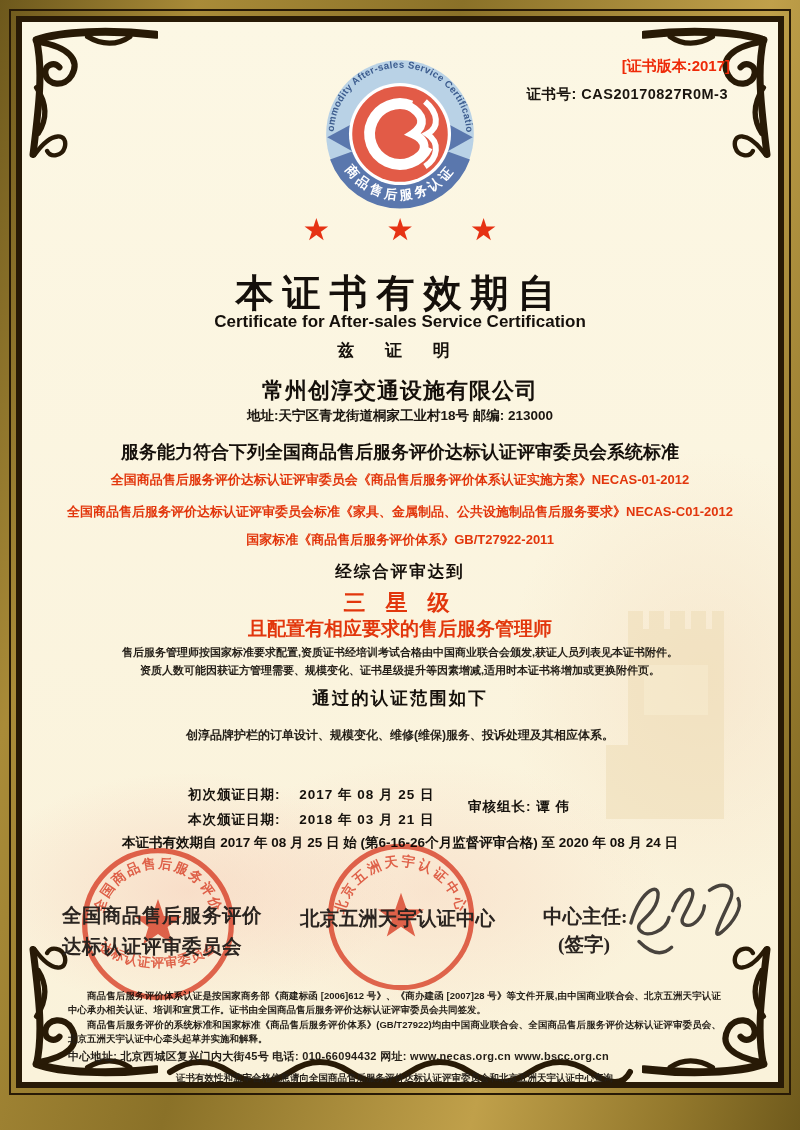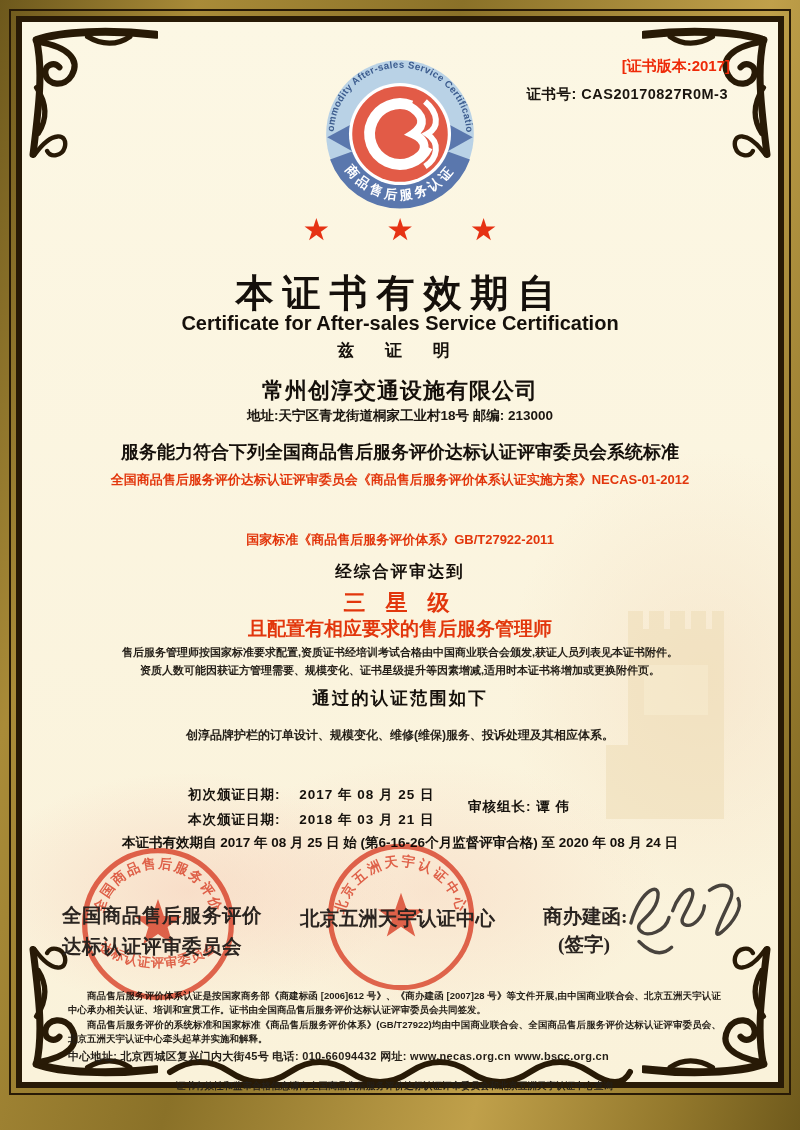--- a/index.html
+++ b/index.html
@@ -19,21 +19,21 @@
   .bl{bottom:52px;left:26px;transform:scaleY(-1)}.br{bottom:52px;right:26px;transform:scale(-1,-1)}
   .vine{position:absolute;bottom:48px;left:50%;transform:translateX(-50%);z-index:2}
   .wm{position:absolute;right:50px;top:555px;opacity:.5;z-index:1}
   .abs{position:absolute;z-index:3}
   .center{left:0;right:0;text-align:center}
   .version{top:57px;right:70px;font-size:15px;font-weight:bold;color:#ee2a08}
   .certno{top:85px;right:72px;font-size:14.5px;font-weight:bold;color:#1a150f;letter-spacing:.5px}
   .logo{top:58px;left:50%;transform:translateX(-50%);width:152px;height:152px}
   .stars{top:214px;font-size:27px;color:#e63214;letter-spacing:26px;padding-left:26px;font-weight:bold}
   .title{top:268px;font-size:38px;font-weight:bold;color:#15100b;letter-spacing:9px}
-  .title-en{top:312px;font-size:20px;font-weight:bold;color:#15100b}
+  .title-en{top:312px;font-size:17px;font-weight:bold;color:#15100b}
   .hereby{top:339px;font-size:17px;font-weight:bold;color:#15100b;letter-spacing:13px}
   .company{top:376px;font-size:22px;font-weight:bold;color:#15100b;letter-spacing:1px}
   .address{top:407px;font-size:13.5px;font-weight:bold;color:#1a150f}
   .std-intro{top:440px;font-size:18px;font-weight:bold;color:#15100b}
   .std1{top:471px}.std2{top:503px}.std3{top:531px}
   .stdline{font-size:13px;font-weight:bold;color:#e2360c}
   .assessed{top:561px;font-size:16.5px;font-weight:bold;color:#15100b;letter-spacing:2px}
   .rating{top:588px;font-size:22px;font-weight:bold;color:#e2360c;letter-spacing:7px}
   .manager{top:616px;font-size:19px;font-weight:bold;color:#e2360c}
   .note1{top:645px}.note2{top:663px}
@@ -50,21 +50,21 @@
   .stamp-mid{left:322px;top:838px;width:158px;height:158px}
   .org{z-index:5;font-family:"Liberation Serif",serif;font-weight:bold;color:#2a2420}
   .org-left{left:62px;top:900px;font-size:19.5px;line-height:31px;letter-spacing:.5px}
   .org-mid{left:300px;top:905px;font-size:19.5px}
   .director{left:543px;top:903px;font-size:19.5px}
   .signlabel{left:558px;top:931px;font-size:19.5px}
   .signature{left:622px;top:862px;width:128px;height:108px;z-index:6;transform:rotate(-5deg)}
   .fineprint{left:68px;right:79px;top:989px;z-index:3;font-weight:bold;color:#241f18}
   .fineprint p{margin:0;font-size:9.5px;line-height:1.5;text-align:justify;text-indent:2em}
   .contact{font-size:11px;margin-top:3px;letter-spacing:.3px}
-  .query{font-size:9.5px;text-align:center;margin-top:16px}
+  .query{font-size:9.5px;text-align:center;margin-top:8px}
 </style>
 </head>
 <body>
 
 <div id="page">
 
   <svg width="0" height="0" style="position:absolute" aria-hidden="true">
     <symbol id="flourish" viewBox="0 0 150 150">
       <g fill="none" stroke="#281a06" stroke-linecap="round">
         <path stroke-width="9" d="M148,10 C96,4 40,6 12,16"></path>
@@ -140,20 +140,21 @@
 
   <div class="abs center title">本证书有效期自</div>
   <div class="abs center title-en">Certificate for After-sales Service Certification</div>
   <div class="abs center hereby">兹 证 明</div>
 
   <div class="abs center company">常州创淳交通设施有限公司</div>
   <div class="abs center address">地址:天宁区青龙街道桐家工业村18号  邮编: 213000</div>
 
   <div class="abs center std-intro">服务能力符合下列全国商品售后服务评价达标认证评审委员会系统标准</div>
   <div class="abs center stdline std1">全国商品售后服务评价达标认证评审委员会《商品售后服务评价体系认证实施方案》NECAS-01-2012</div>
+  <div class="abs center stdline std2">全国商品售后服务评价达标认证评审委员会标准《家具、金属制品、公共设施制品售后服务要求》NECAS-C01-2012</div>
   <div class="abs center stdline std3">国家标准《商品售后服务评价体系》GB/T27922-2011</div>
 
   <div class="abs center assessed">经综合评审达到</div>
   <div class="abs center rating">三 星 级</div>
   <div class="abs center manager">且配置有相应要求的售后服务管理师</div>
   <div class="abs center noteline note1">售后服务管理师按国家标准要求配置,资质证书经培训考试合格由中国商业联合会颁发,获证人员列表见本证书附件。</div>
   <div class="abs center noteline note2">资质人数可能因获证方管理需要、规模变化、证书星级提升等因素增减,适用时本证书将增加或更换附件页。</div>
 
   <div class="abs center scope-title">通过的认证范围如下</div>
   <div class="abs center scope">创淳品牌护栏的订单设计、规模变化、维修(维保)服务、投诉处理及其相应体系。</div>
@@ -193,21 +194,21 @@
     <text font-size="14.5" font-weight="bold" fill="#e0513b" letter-spacing="3" font-family="Liberation Serif, serif">
       <textPath href="#sm-top" startOffset="50%" text-anchor="middle">北京五洲天宇认证中心</textPath>
     </text>
   </svg>
 
   <div class="abs org org-left">
     <div>全国商品售后服务评价</div>
     <div>达标认证评审委员会</div>
   </div>
   <div class="abs org org-mid">北京五洲天宇认证中心</div>
-  <div class="abs org director">商办建函:</div>
+  <div class="abs org director">中心主任:</div>
   <div class="abs org signlabel">(签字)</div>
 
   <svg class="abs signature" viewBox="0 0 120 100">
     <g fill="none" stroke="#35302c" stroke-width="3.2" stroke-linecap="round" opacity=".9">
       <path d="M8,52 C20,20 42,14 34,34 C28,49 10,52 16,60 C22,68 40,62 44,50"></path>
       <path d="M14,70 C24,82 34,86 44,78"></path>
       <path d="M48,44 C58,22 74,20 66,36 C60,48 52,54 58,58 C66,62 76,52 78,42"></path>
       <path d="M84,28 C98,20 110,26 102,40 C94,54 80,76 92,68 C104,60 114,46 110,38"></path>
     </g>
   </svg>

